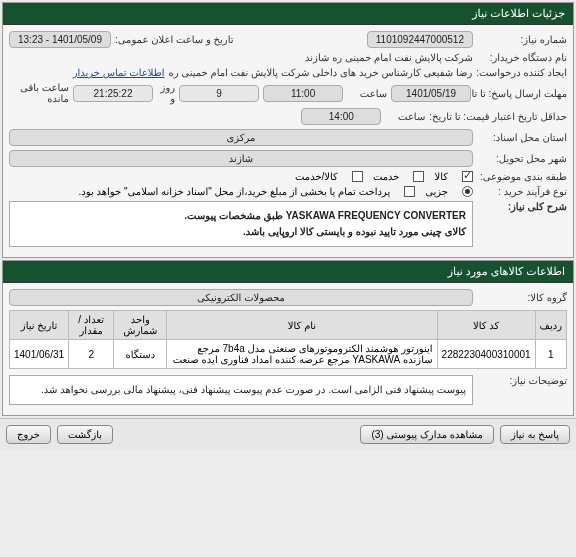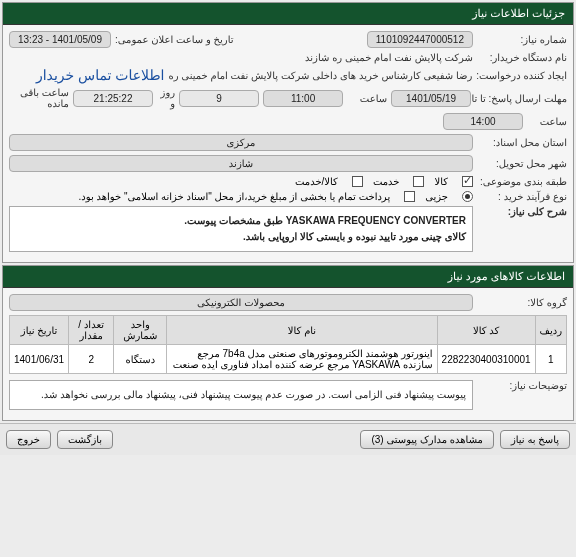--- a/index.html
+++ b/index.html
@@ -49,22 +49,23 @@
     color: #222;
   }
   .val-box.wide { min-width: 130px; flex:1; }
   .val-box.light { background: #e8e8e8; }
   .plain-val {
     font-size: 10px;
     color: #333;
   }
   .link {
     color: #1a4fa0;
+    text-decoration: underline;
     cursor: pointer;
-    font-size: 14px;
+    font-size: 10px;
   }
   .sep { flex: 1; }
   .radio-group, .check-group {
     display: flex;
     gap: 10px;
     align-items: center;
     font-size: 10px;
   }
   .radio-item, .check-item {
     display: flex;
@@ -158,20 +159,21 @@
       <span class="val-box">1401/05/19</span>
       <span class="label narrow">ساعت</span>
       <span class="val-box">11:00</span>
       <span class="val-box light">9</span>
       <span class="plain-val">روز و</span>
       <span class="val-box light">21:25:22</span>
       <span class="plain-val">ساعت باقی مانده</span>
     </div>
 
     <div class="row">
+      <span class="label">حداقل تاریخ اعتبار قیمت:  تا تاریخ:</span>
       <span class="label narrow">ساعت</span>
       <span class="val-box">14:00</span>
     </div>
 
     <div class="row">
       <span class="label">استان محل اسناد:</span>
       <span class="val-box wide">مرکزی</span>
     </div>
 
     <div class="row">

